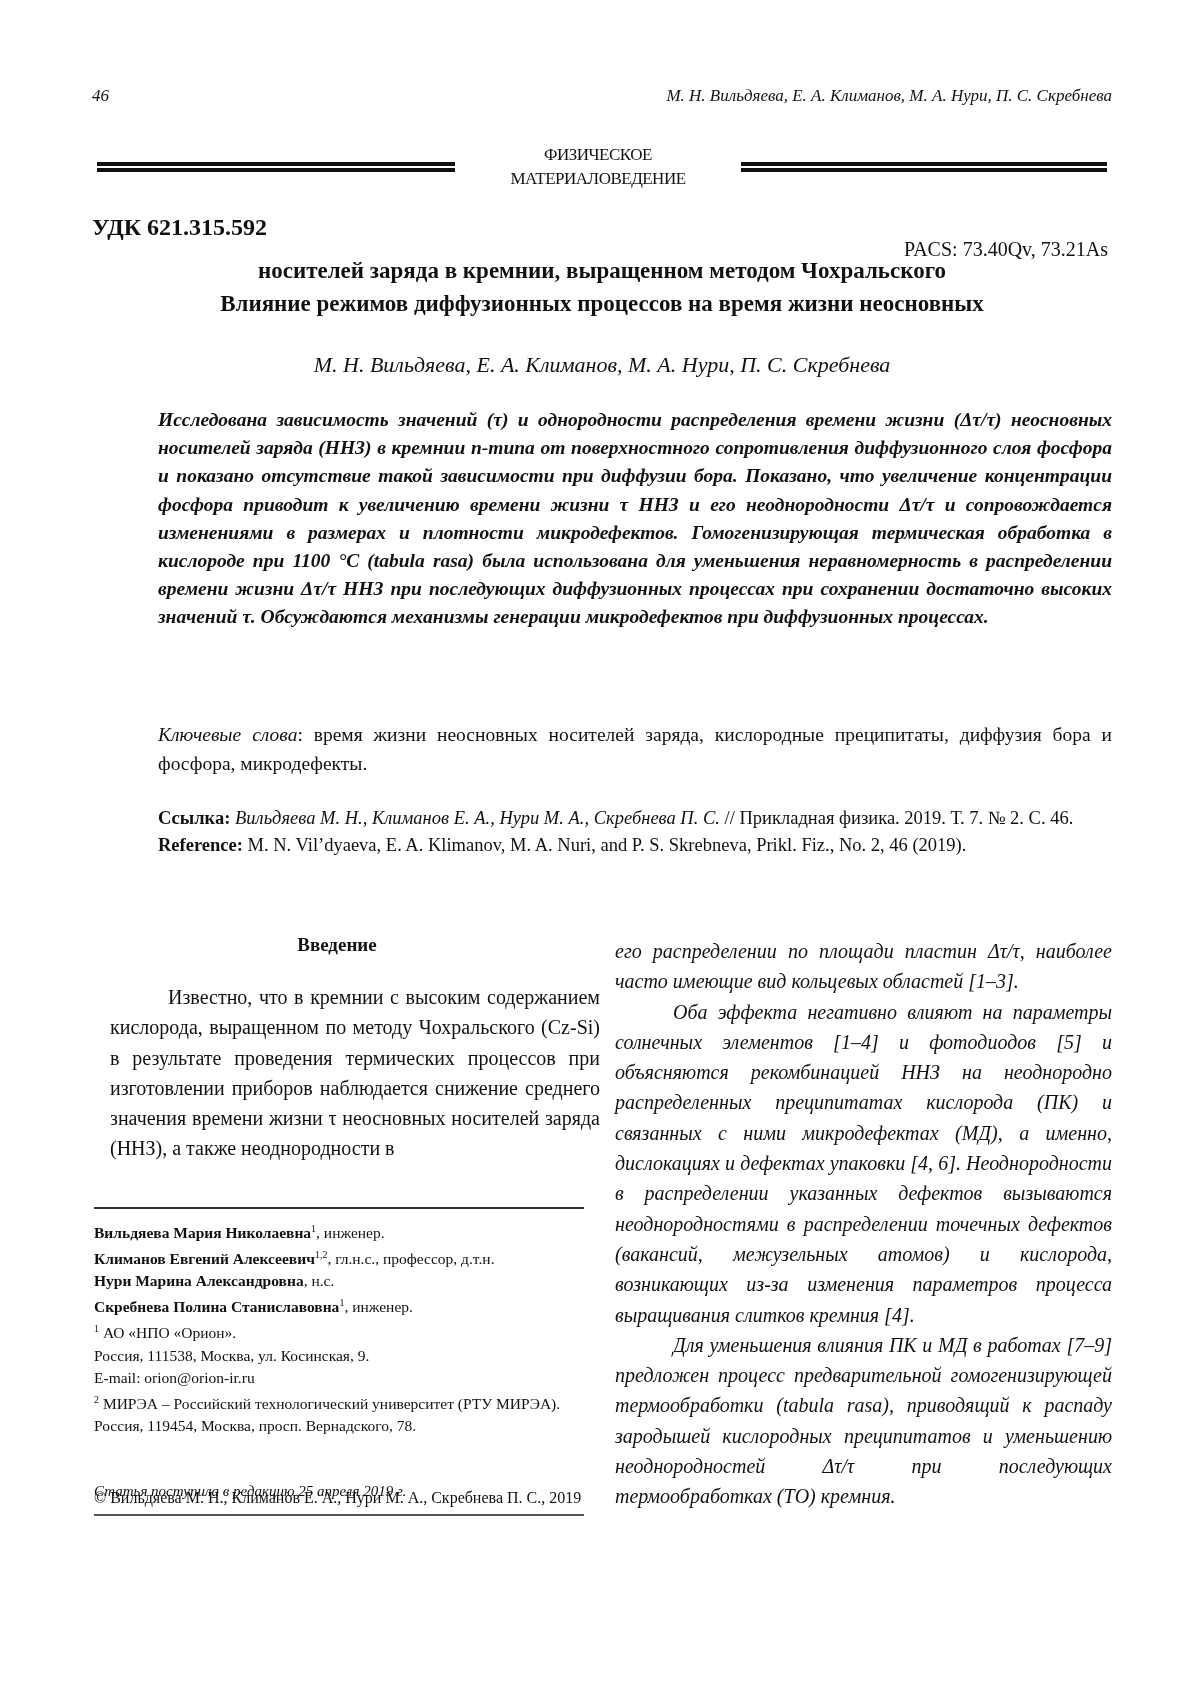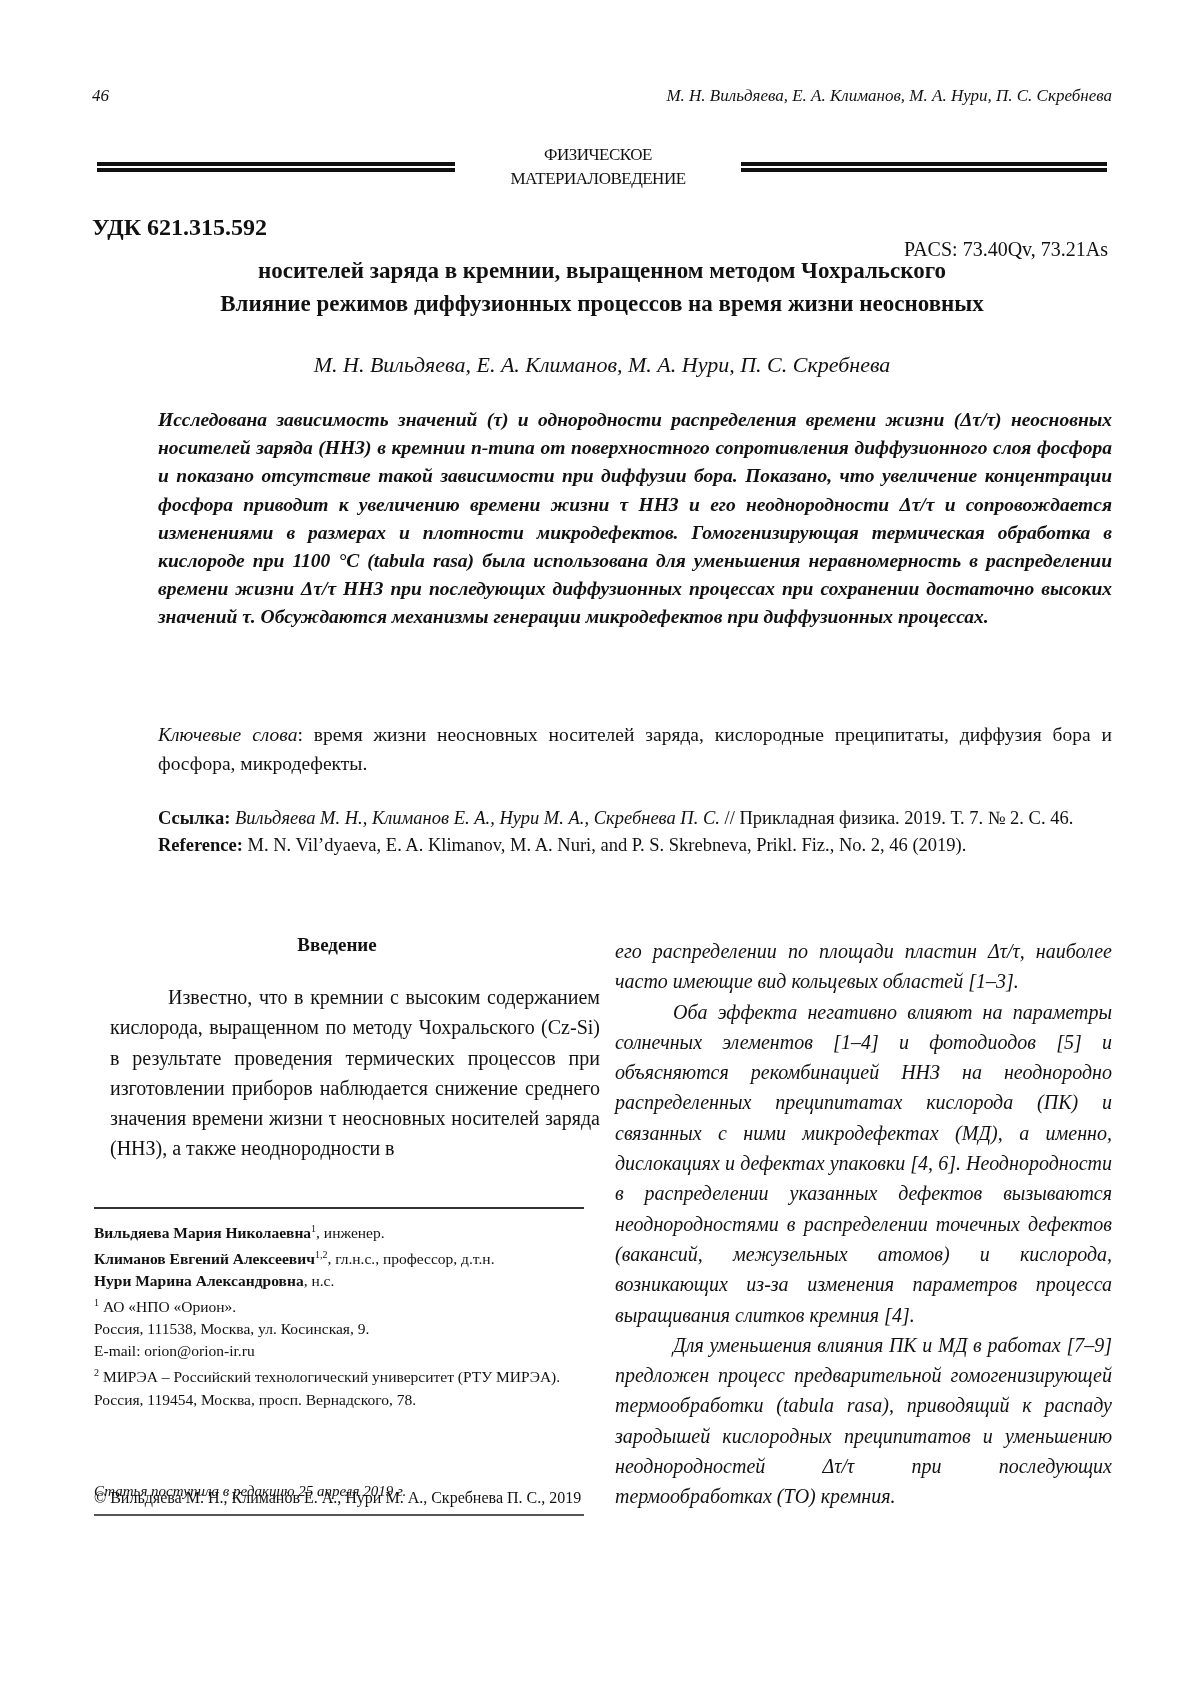--- a/index.html
+++ b/index.html
@@ -89,20 +89,21 @@
   <p class="indent">Оба эффекта негативно влияют на параметры солнечных элементов [1–4] и фотодиодов [5] и объясняются рекомбинацией ННЗ на неоднородно распределенных преципитатах кислорода (ПК) и связанных с ними микродефектах (МД), а именно, дислокациях и дефектах упаковки [4, 6]. Неоднородности в распределении указанных дефектов вызываются неоднородностями в распределении точечных дефектов (вакансий, межузельных атомов) и кислорода, возникающих из-за изменения параметров процесса выращивания слитков кремния [4].</p>
   <p class="indent">Для уменьшения влияния ПК и МД в работах [7–9] предложен процесс предварительной гомогенизирующей термообработки (tabula rasa), приводящий к распаду зародышей кислородных преципитатов и уменьшению неоднородностей Δτ/τ при последующих термообработках (ТО) кремния.</p>
 </div>
 
 <div class="abs fn-rule"></div>
 
 <div class="abs footnotes">
   <p><b>Вильдяева Мария Николаевна</b><sup>1</sup><span>, инженер.</span></p>
   <p><b>Климанов Евгений Алексеевич</b><sup>1,2</sup><span>, гл.н.с., профессор, д.т.н.</span></p>
   <p><b>Нури Марина Александровна</b><span>, н.с.</span></p>
+  <p><b>Скребнева Полина Станиславовна</b><sup>1</sup><span>, инженер.</span></p>
   <p><sup>1</sup><span> АО «НПО «Орион».</span></p>
   <p>Россия, 111538, Москва, ул. Косинская, 9.</p>
   <p>E-mail: orion@orion-ir.ru</p>
   <p><sup>2</sup><span> МИРЭА – Российский технологический университет (РТУ МИРЭА).</span></p>
   <p>Россия, 119454, Москва, просп. Вернадского, 78.</p>
 </div>
 
 <div class="abs received">Статья поступила в редакцию 25 апреля 2019 г.</div>
 <div class="abs fn-rule2"></div>
 <div class="abs copyright">© Вильдяева М. Н., Климанов Е. А., Нури М. А., Скребнева П. С., 2019</div>

